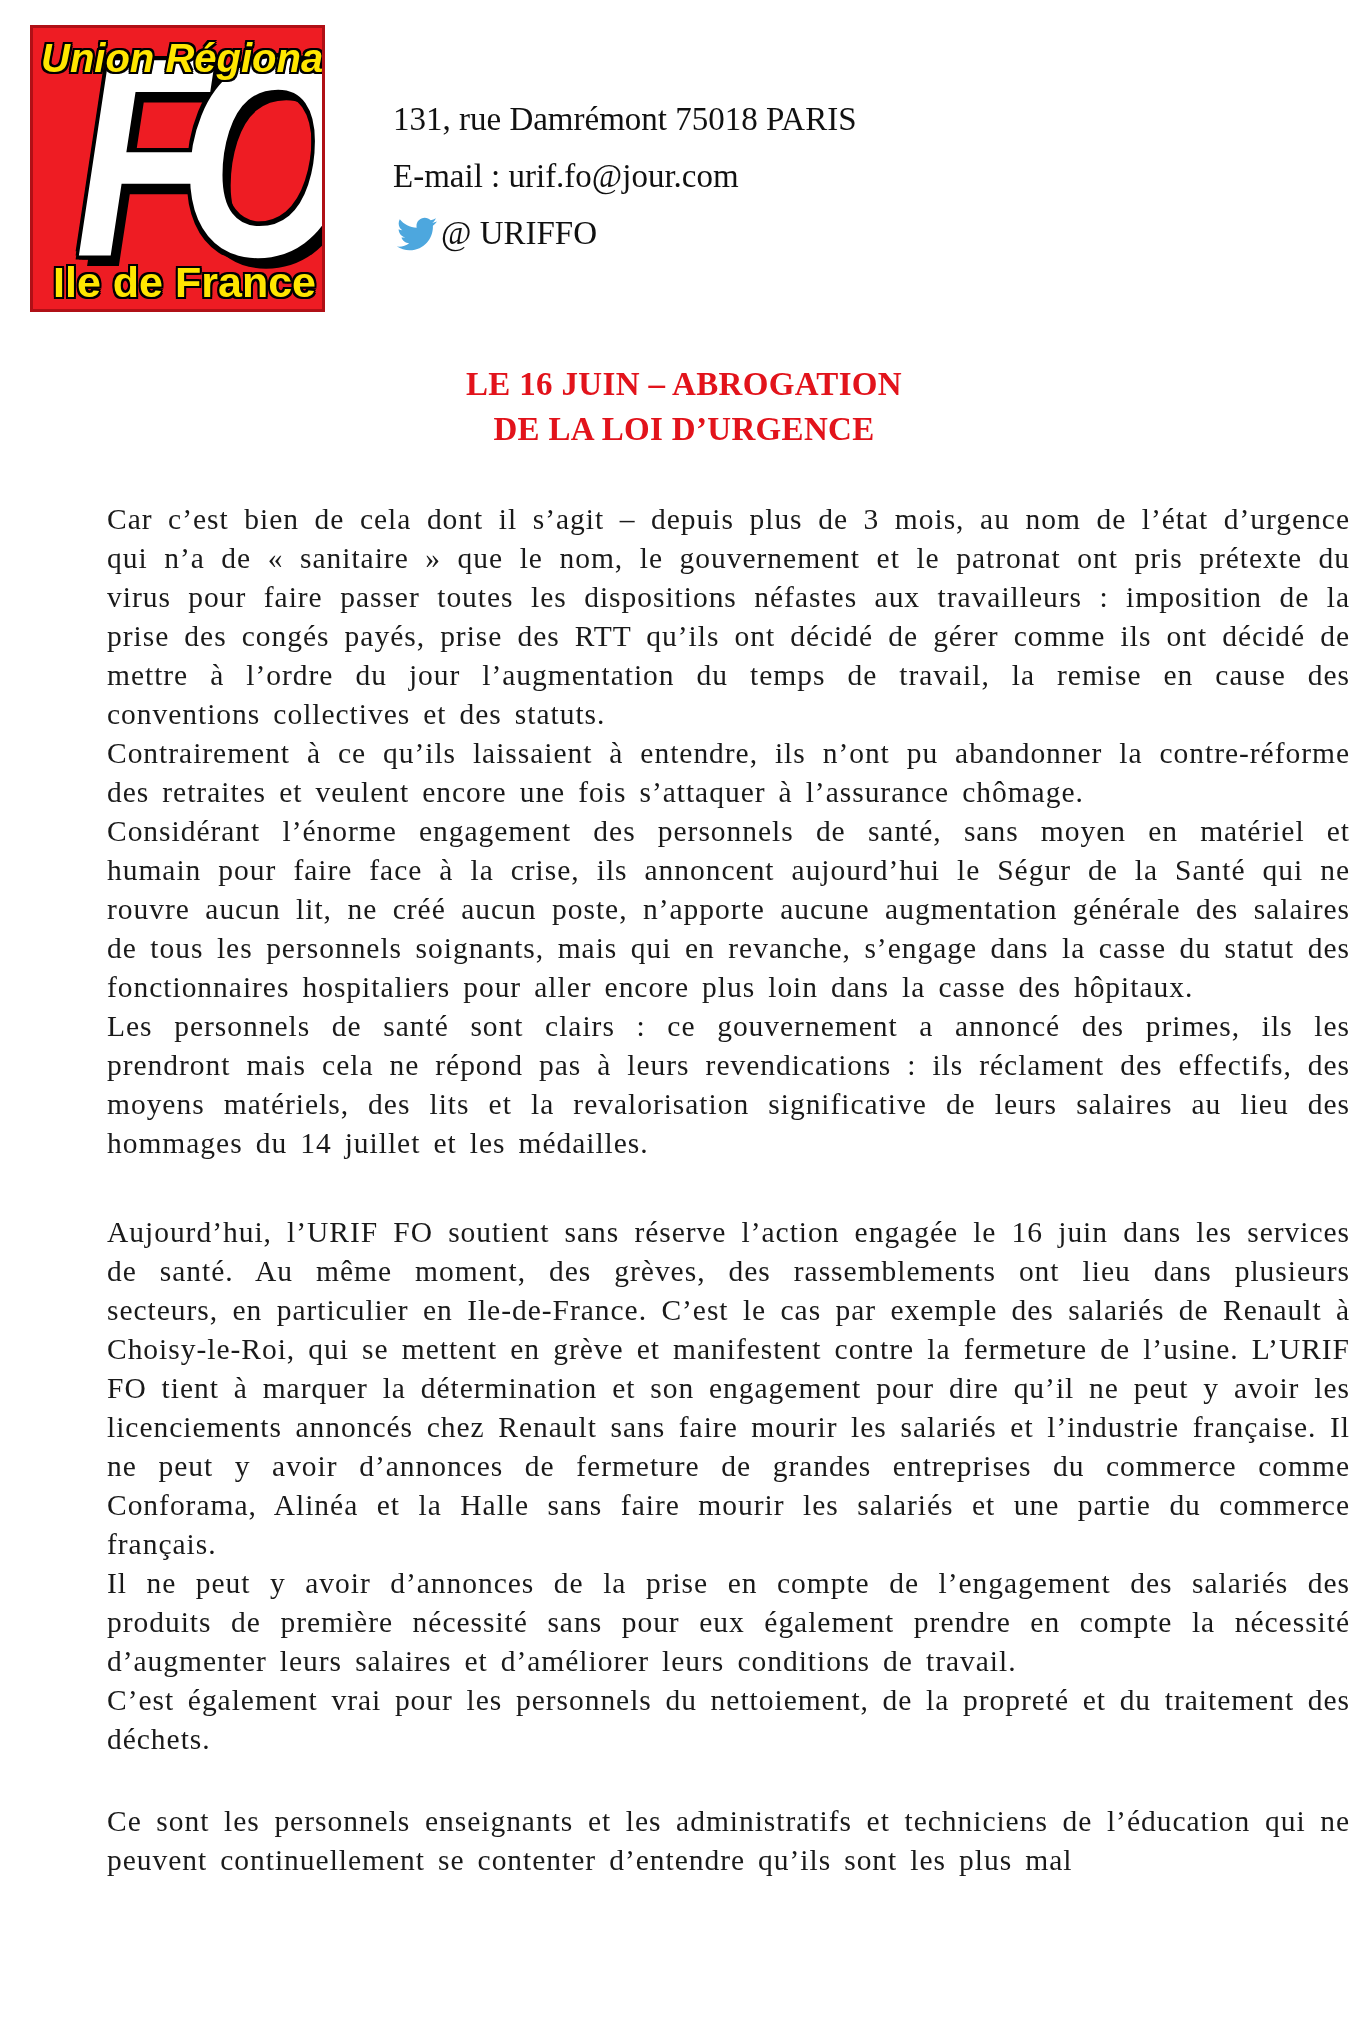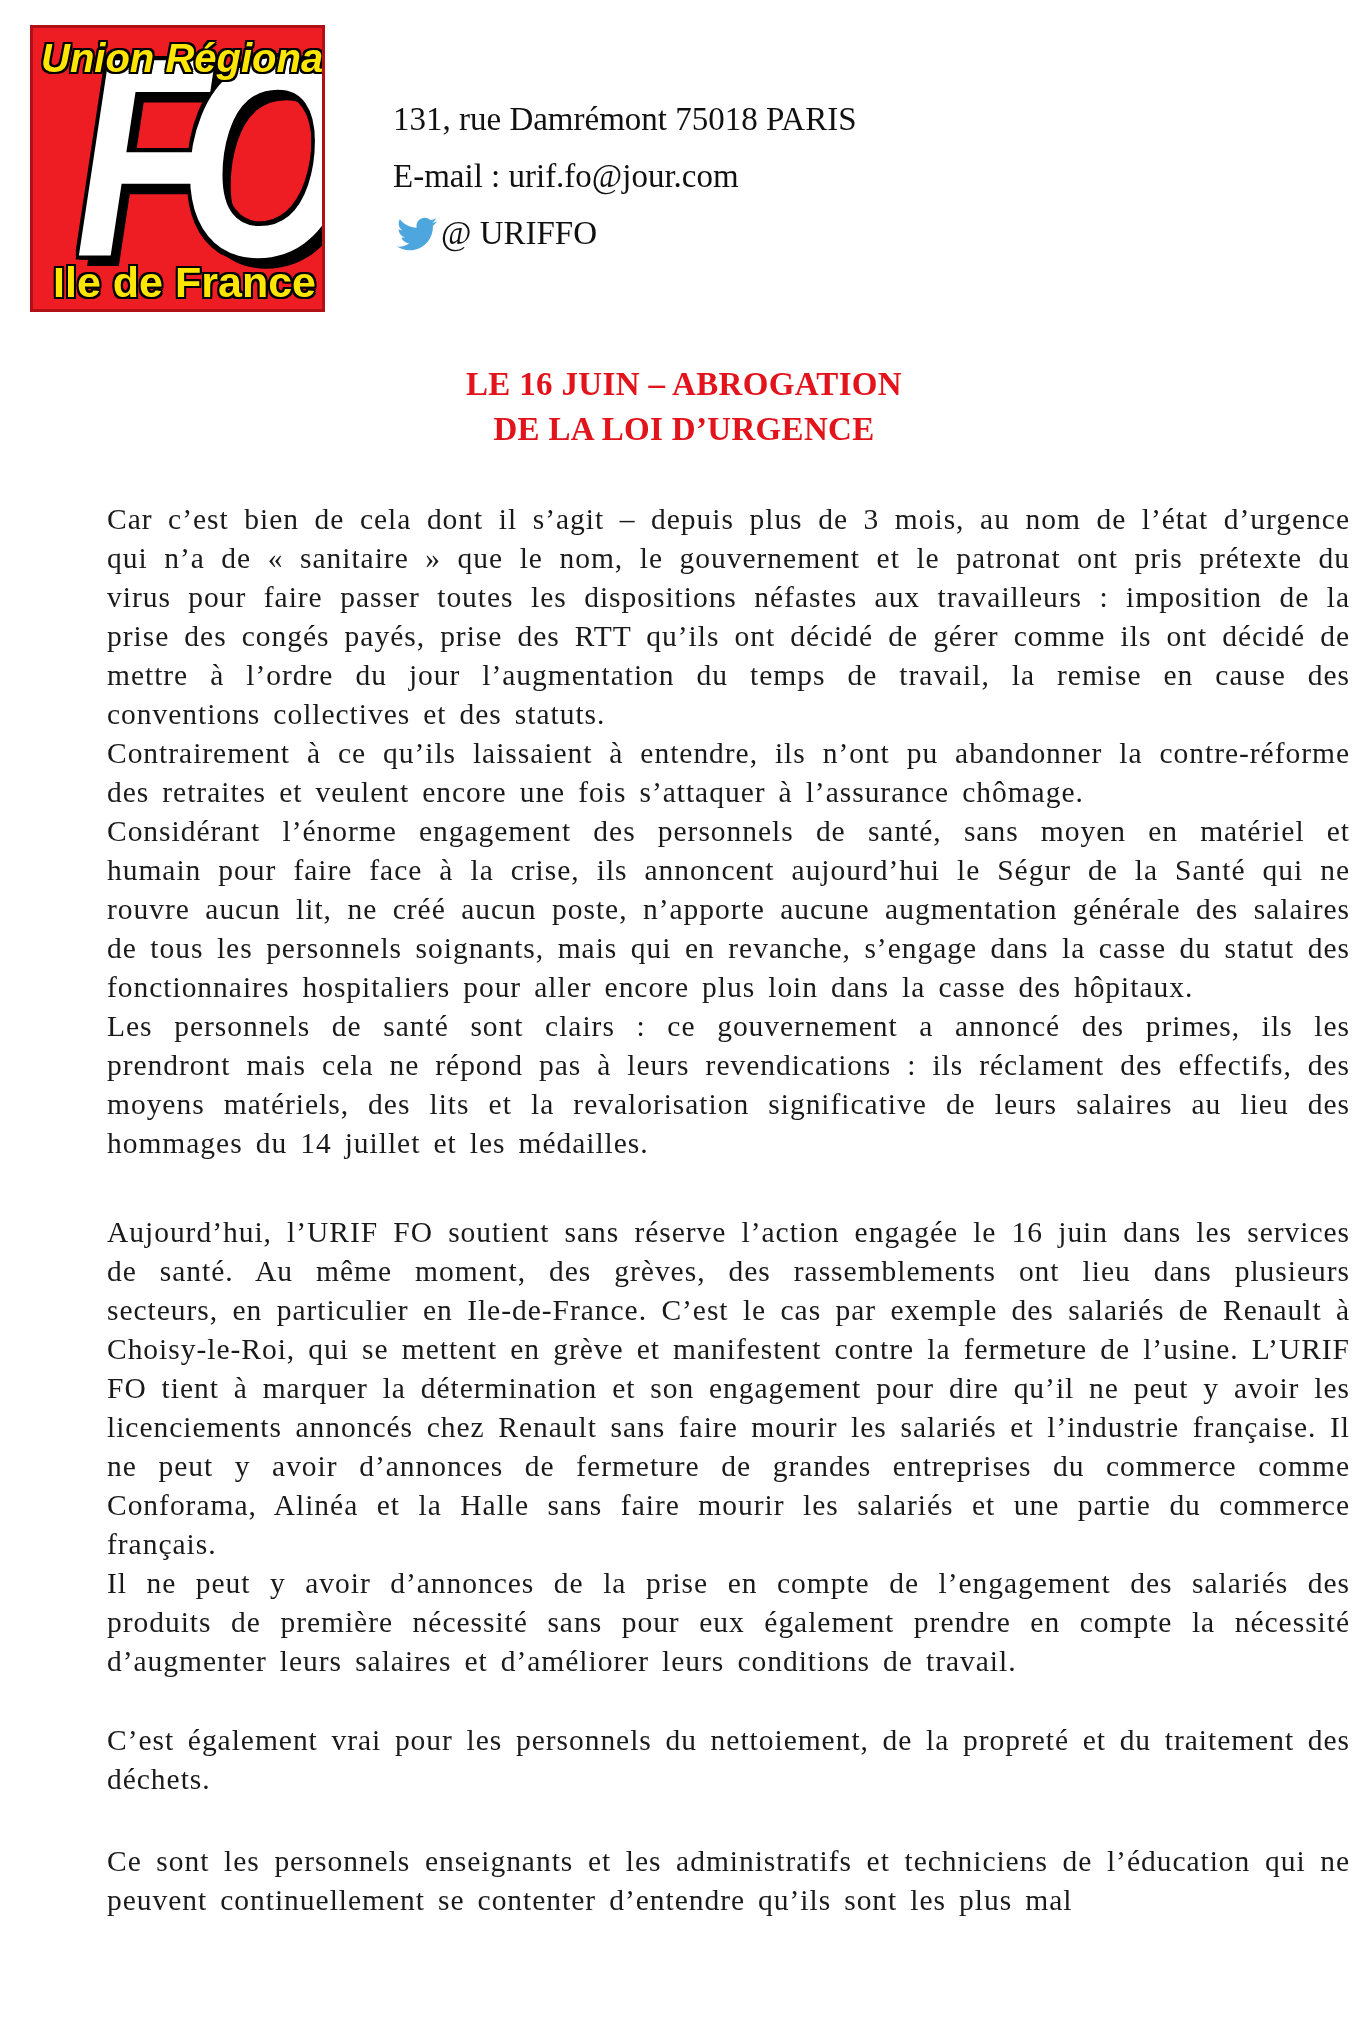--- a/index.html
+++ b/index.html
@@ -53,21 +53,21 @@
   
   .doc-body{
     position:absolute;left:107px;top:500px;width:1243px;
     font-size:29.5px;line-height:39px;text-align:justify;
     letter-spacing:0.033em;word-spacing:0.16em;
   }
   .doc-body p{margin:0;}
   .block{margin:0;}
   .gap-a{}
   .gap-b{margin-bottom:50px;}
-  .gap-c{margin-bottom:40px;}
+  .gap-c{}
   .gap-d{margin-bottom:43px;}
 </style>
 </head>
 <body>
 
 <div class="page">
 
   <div class="logo">
     <div class="logo-fo">FO</div>
     <div class="logo-top">Union Régionale</div>

